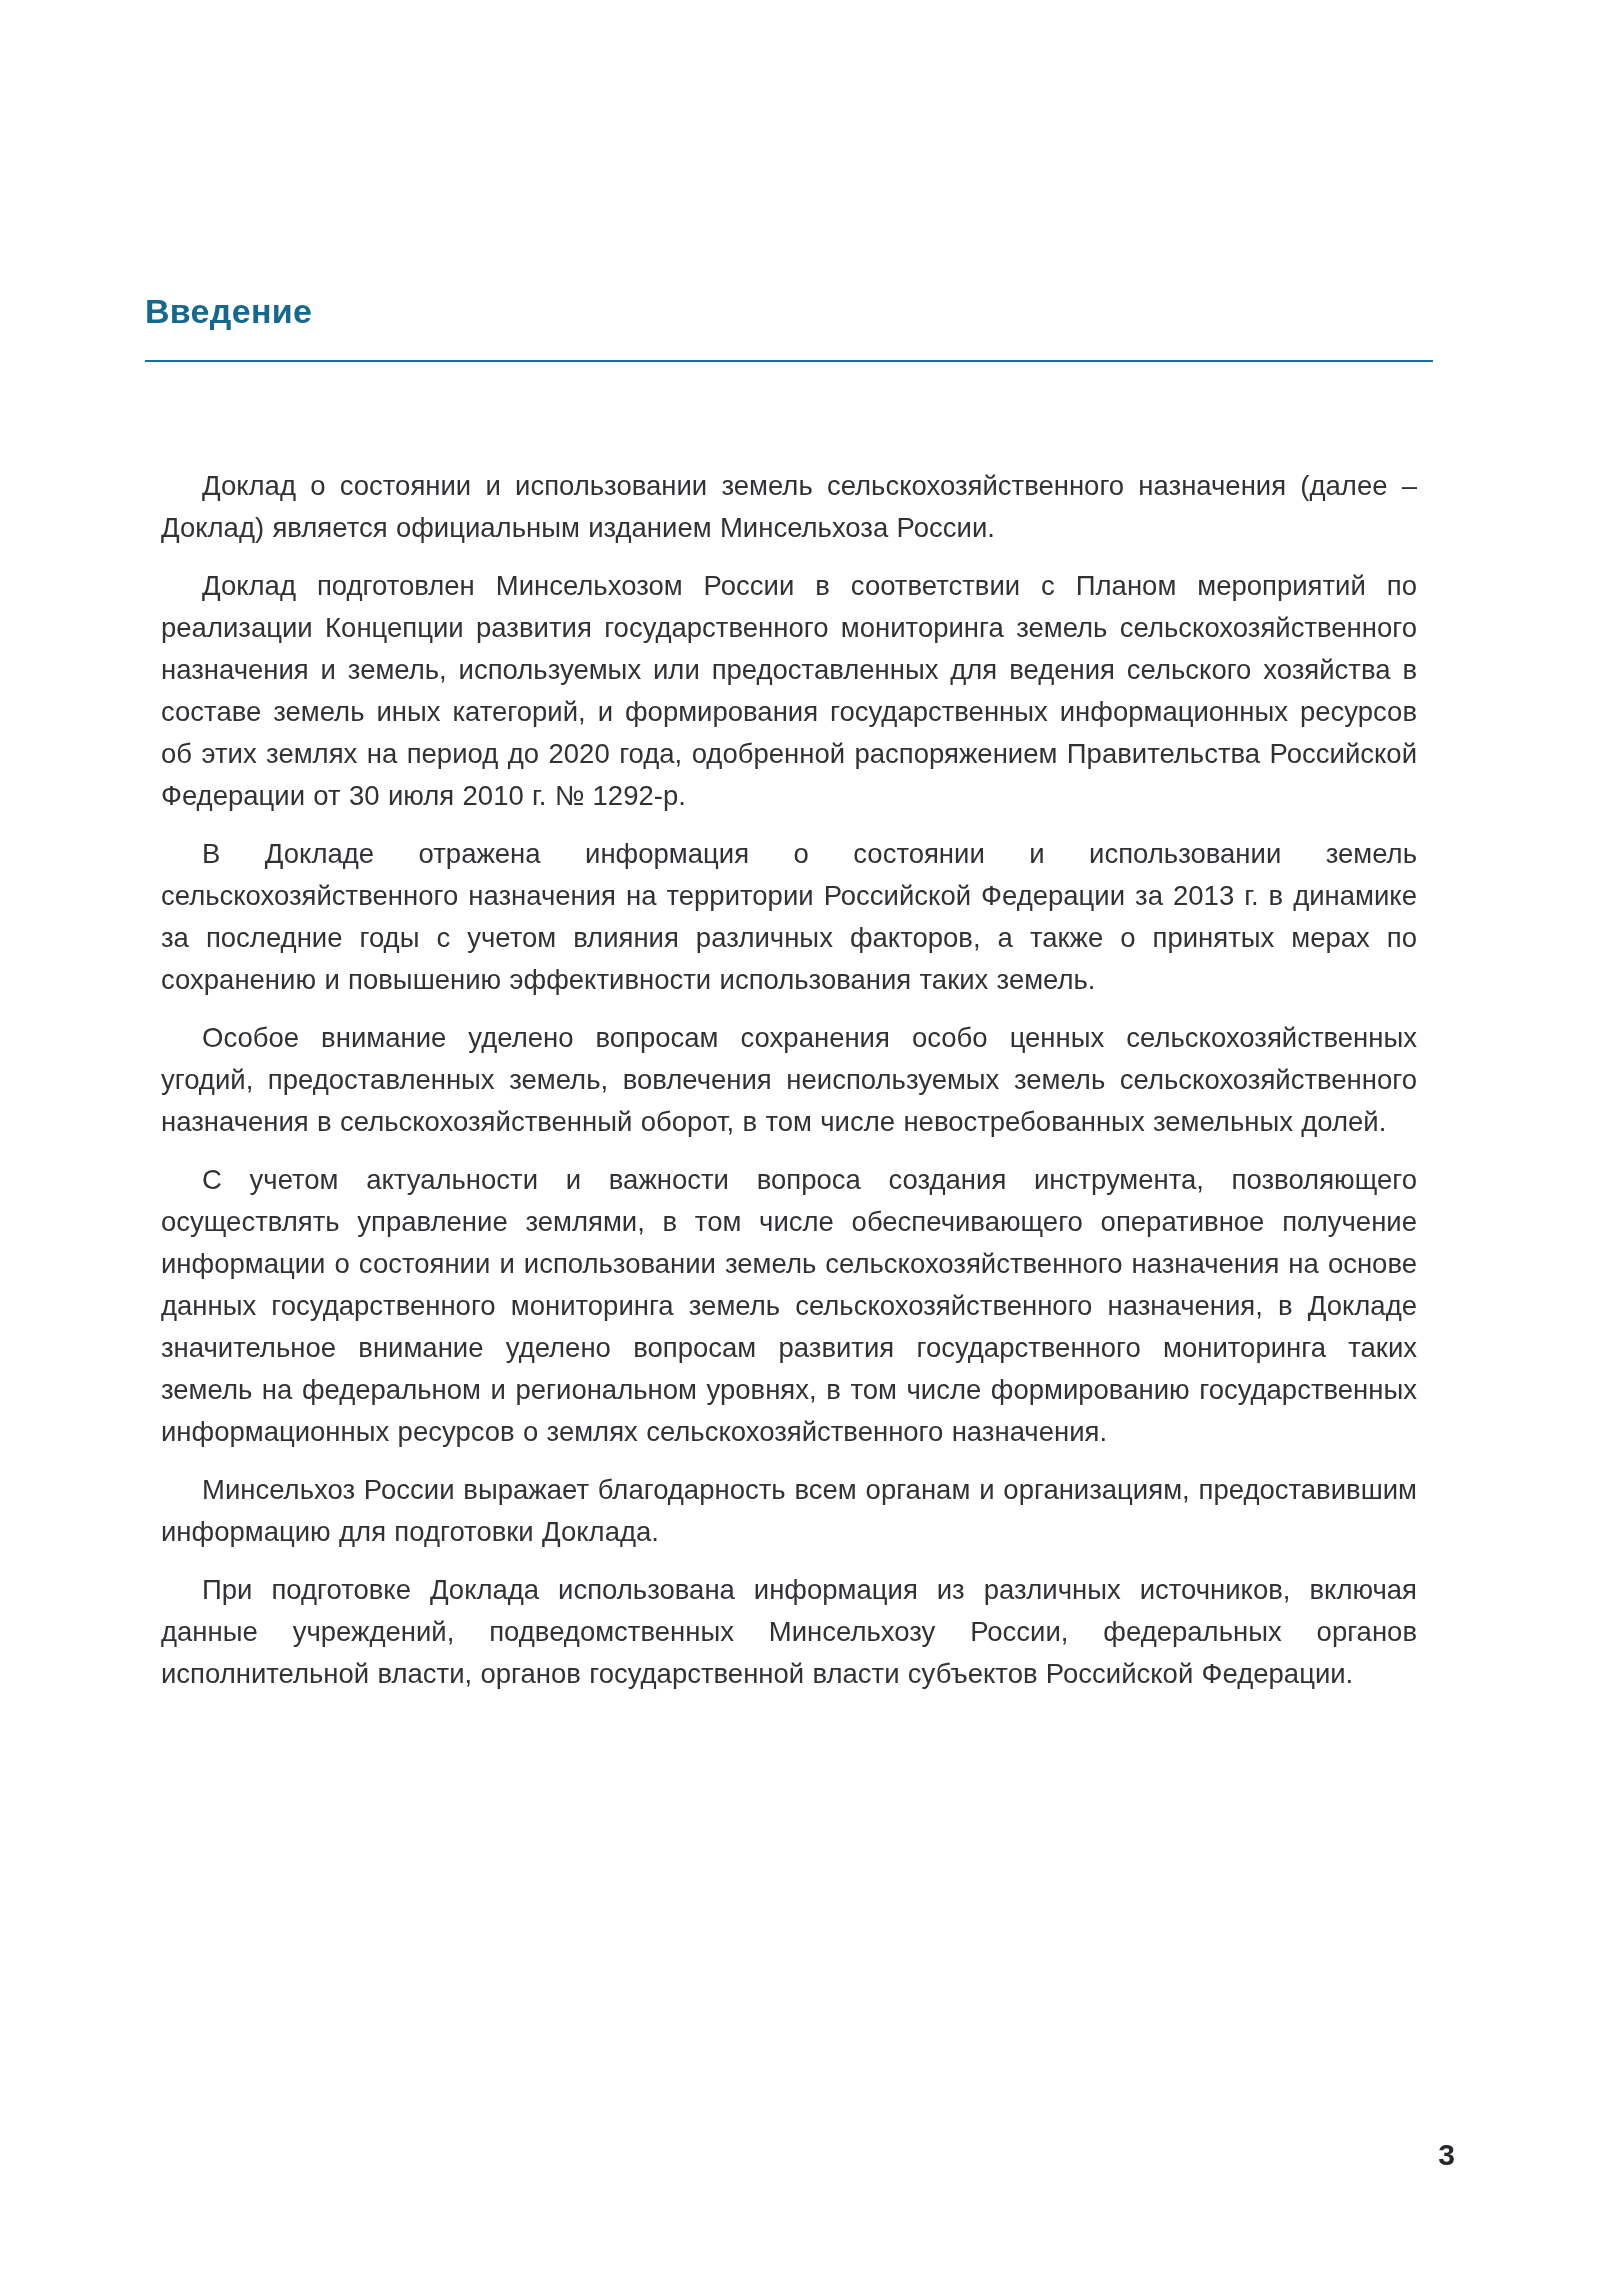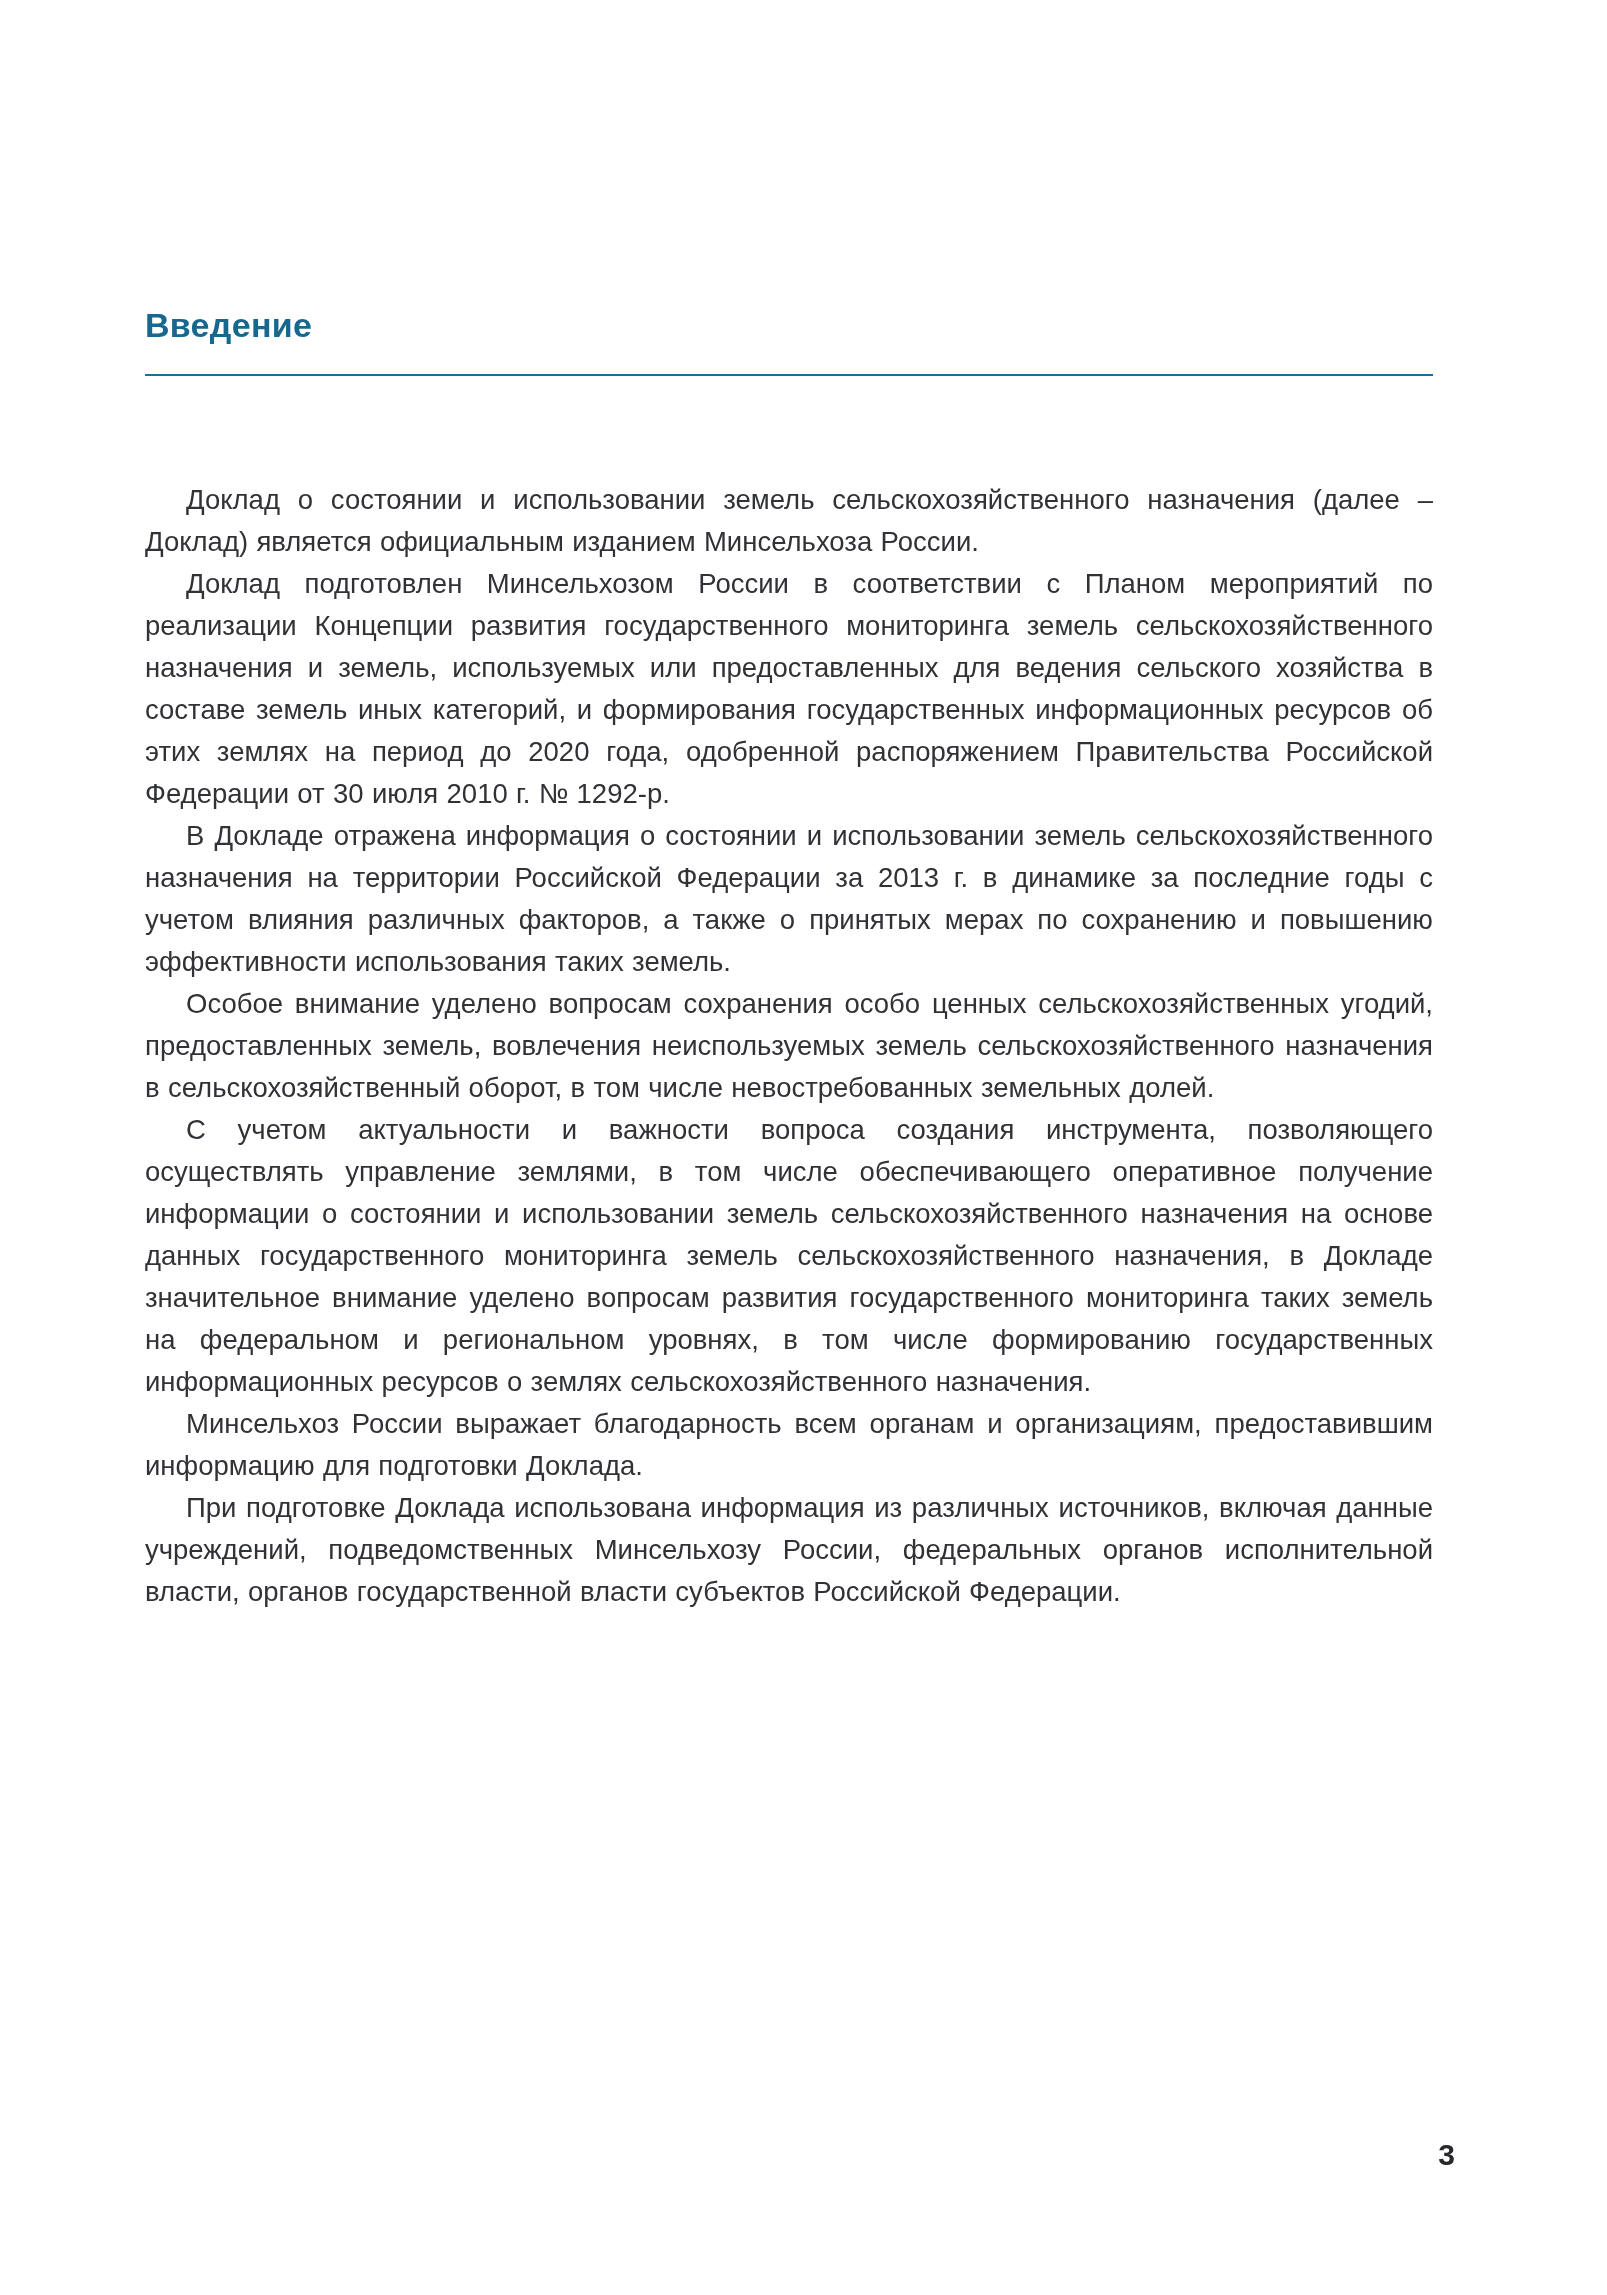--- a/index.html
+++ b/index.html
@@ -11,40 +11,40 @@
     position: relative;
     width: 1607px;
     height: 2295px;
     background: #ffffff;
     font-family: "Liberation Sans", "DejaVu Sans", sans-serif;
     overflow: hidden;
   }
   .content {
     position: absolute;
     left: 145px;
-    top: 306px;
+    top: 292px;
     width: 1288px;
   }
   .section-title {
     margin: 0 0 30px 0;
     font-size: 34px;
     line-height: 38px;
     font-weight: bold;
     color: #16688f;
     letter-spacing: 0.3px;
   }
   .title-rule {
     height: 2px;
     width: 100%;
     background: #1a6e9c;
     border: none;
     margin: 0 0 103px 0;
   }
   .body-text p {
-    margin: 0;
+    margin: 16px;
     font-size: 27.5px;
     line-height: 42px;
     color: #303236;
     text-align: justify;
     text-indent: 41px;
     hyphens: auto;
     -webkit-hyphens: auto;
     word-spacing: 0.7px;
   }
   .page-number {

